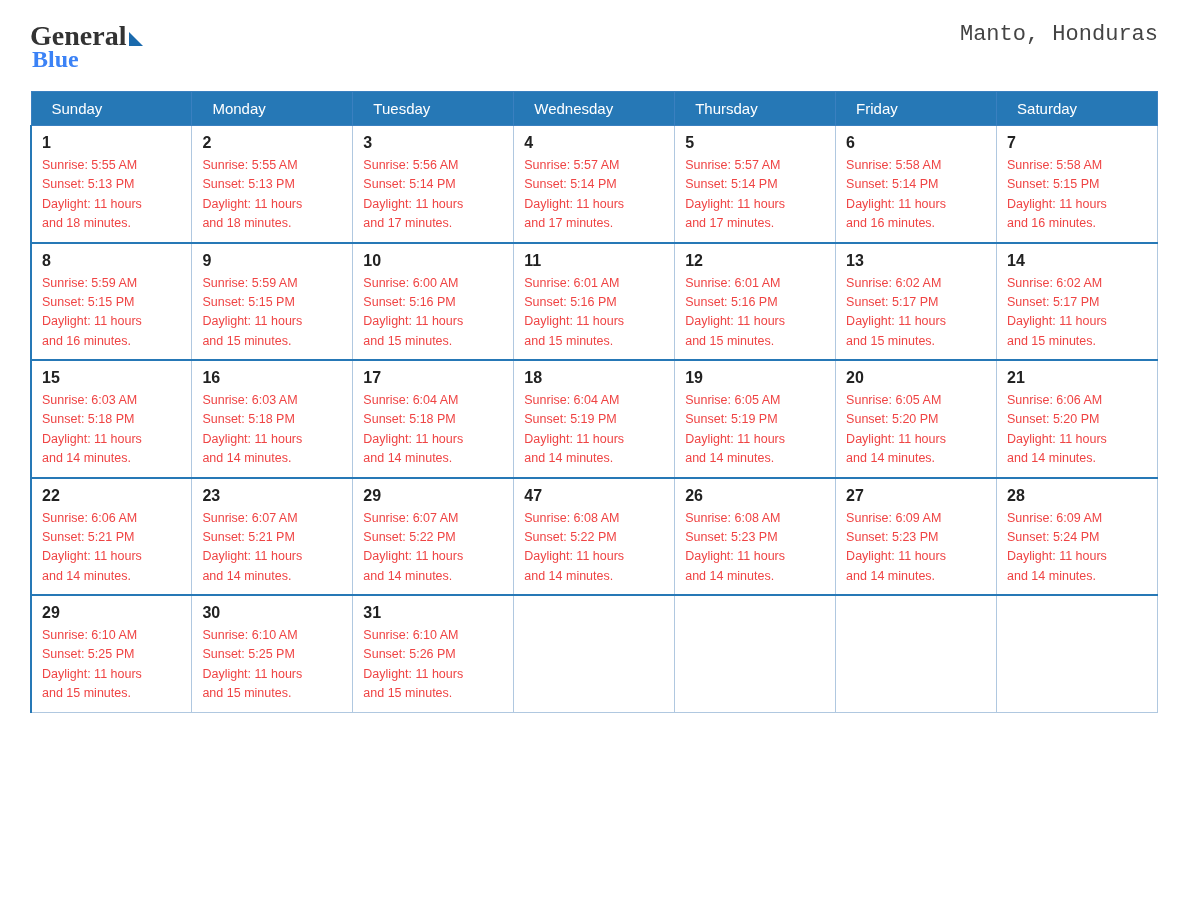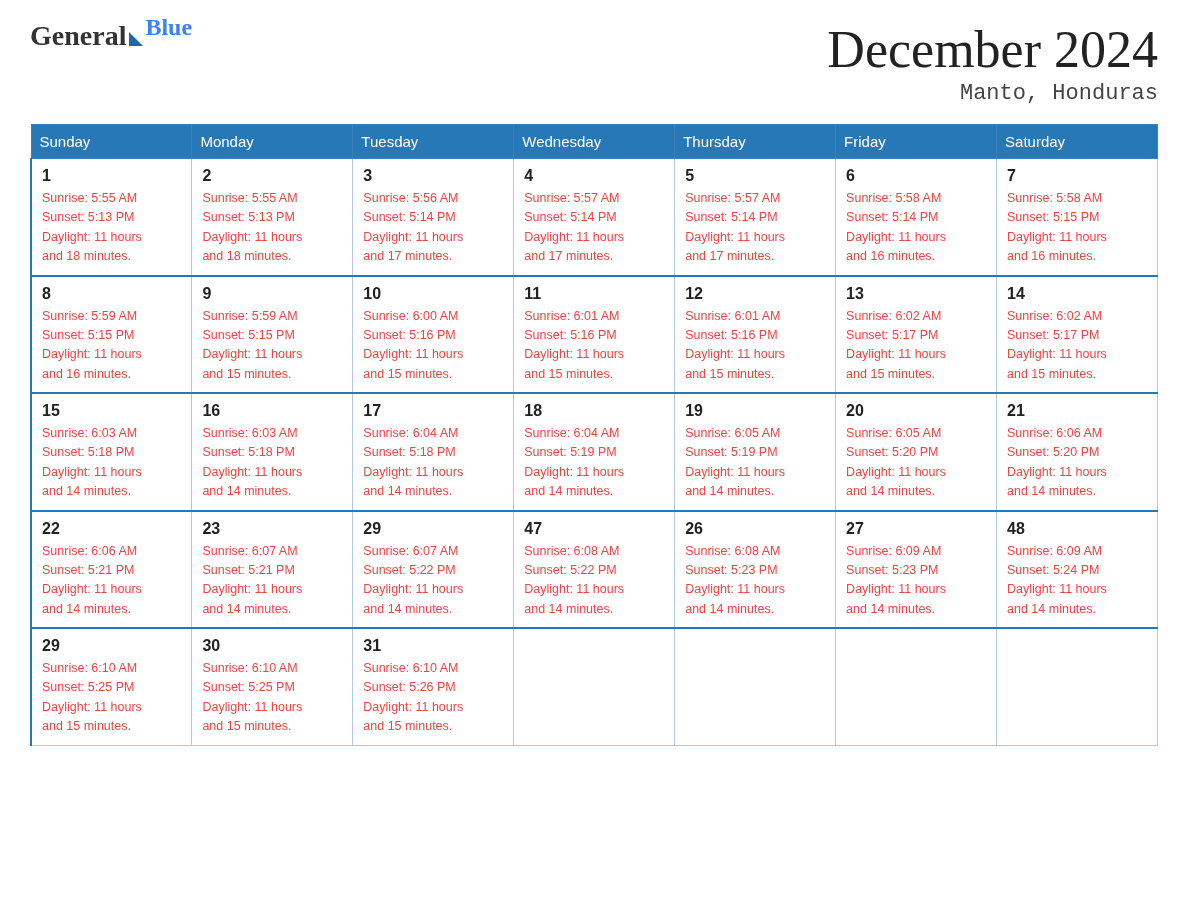--- a/index.html
+++ b/index.html
@@ -11,20 +11,21 @@
       padding: 20px 30px;
     }
     .header {
       display: flex;
       justify-content: space-between;
       align-items: flex-start;
       margin-bottom: 18px;
     }
     .logo {
       display: flex;
+      flex-direction: column;
       align-items: flex-start;
     }
     .logo-top {
       display: flex;
       align-items: center;
     }
     .logo-general {
       font-size: 28px;
       font-weight: bold;
       color: #333;
@@ -65,21 +66,21 @@
     .calendar {
       width: 100%;
       border-collapse: collapse;
       border: 1px solid #4a90c4;
     }
     .calendar th {
       background-color: #2678b6;
       color: #ffffff;
       font-size: 15px;
       font-weight: normal;
-      padding: 8px 8px;
+      padding: 8px 20px;
       text-align: left;
       border: 1px solid #3a80c0;
     }
     .calendar td {
       vertical-align: top;
       padding: 8px 10px;
       border: 1px solid #b0c8e0;
       font-size: 13px;
       color: #333;
       width: 14.28%;
@@ -110,21 +111,20 @@
 
 <div class="header">
   <div class="logo">
     <div class="logo-top">
       <span class="logo-general">General</span>
       <span class="logo-arrow"></span>
     </div>
     <span class="logo-bottom">Blue</span>
   </div>
   <div class="title-block">
-    <div class="month-title">December 2024</div>
     <div class="location">Manto, Honduras</div>
   </div>
 </div>
 
 <table class="calendar">
   <thead>
     <tr>
 
     <th>Sunday</th>
         <th>Monday</th>
@@ -245,21 +245,21 @@
         </td>
         <td>
           <span class="day-number">26</span>
           <div class="day-info"><span>Sunrise: 6:08 AM</span><br><span>Sunset: 5:23 PM</span><br><span>Daylight: 11 hours</span><br><span>and 14 minutes.</span></div>
         </td>
         <td>
           <span class="day-number">27</span>
           <div class="day-info"><span>Sunrise: 6:09 AM</span><br><span>Sunset: 5:23 PM</span><br><span>Daylight: 11 hours</span><br><span>and 14 minutes.</span></div>
         </td>
         <td>
-          <span class="day-number">48</span>
+          <span class="day-number">28</span>
           <div class="day-info"><span>Sunrise: 6:09 AM</span><br><span>Sunset: 5:24 PM</span><br><span>Daylight: 11 hours</span><br><span>and 14 minutes.</span></div>
         </td>
       </tr>
       <tr class="row-separator">
         <td>
           <span class="day-number">29</span>
           <div class="day-info"><span>Sunrise: 6:10 AM</span><br><span>Sunset: 5:25 PM</span><br><span>Daylight: 11 hours</span><br><span>and 15 minutes.</span></div>
         </td>
         <td>
           <span class="day-number">30</span>

